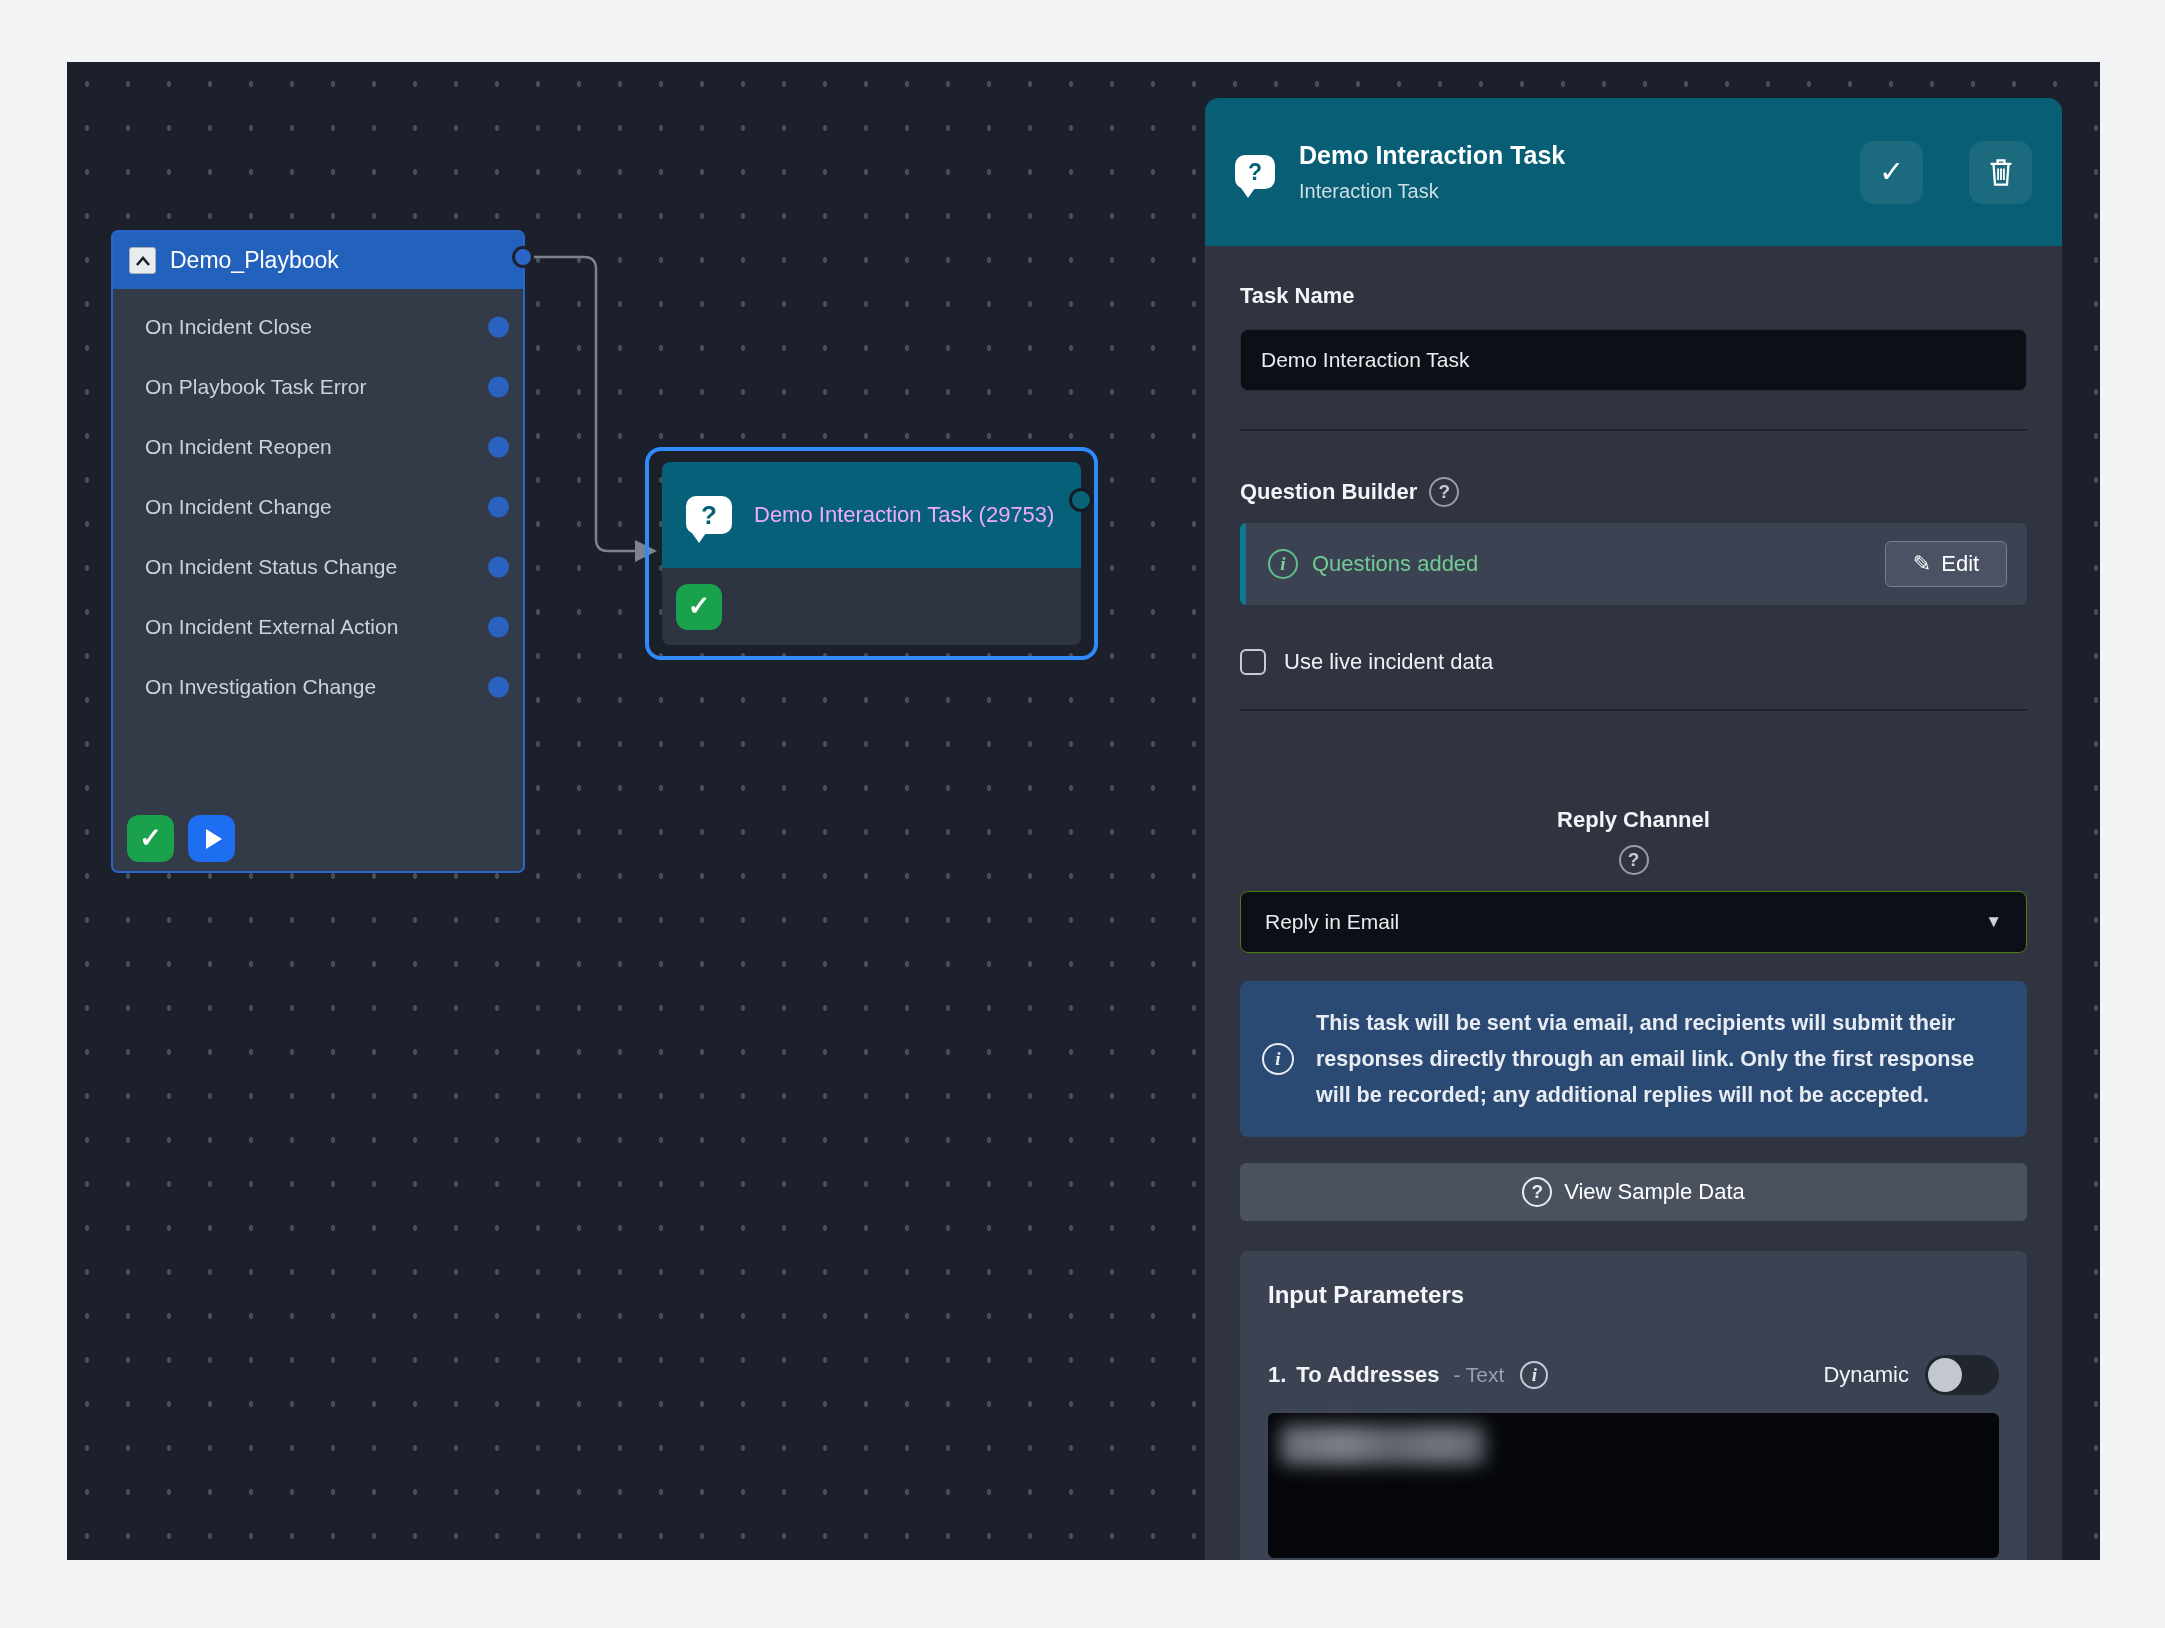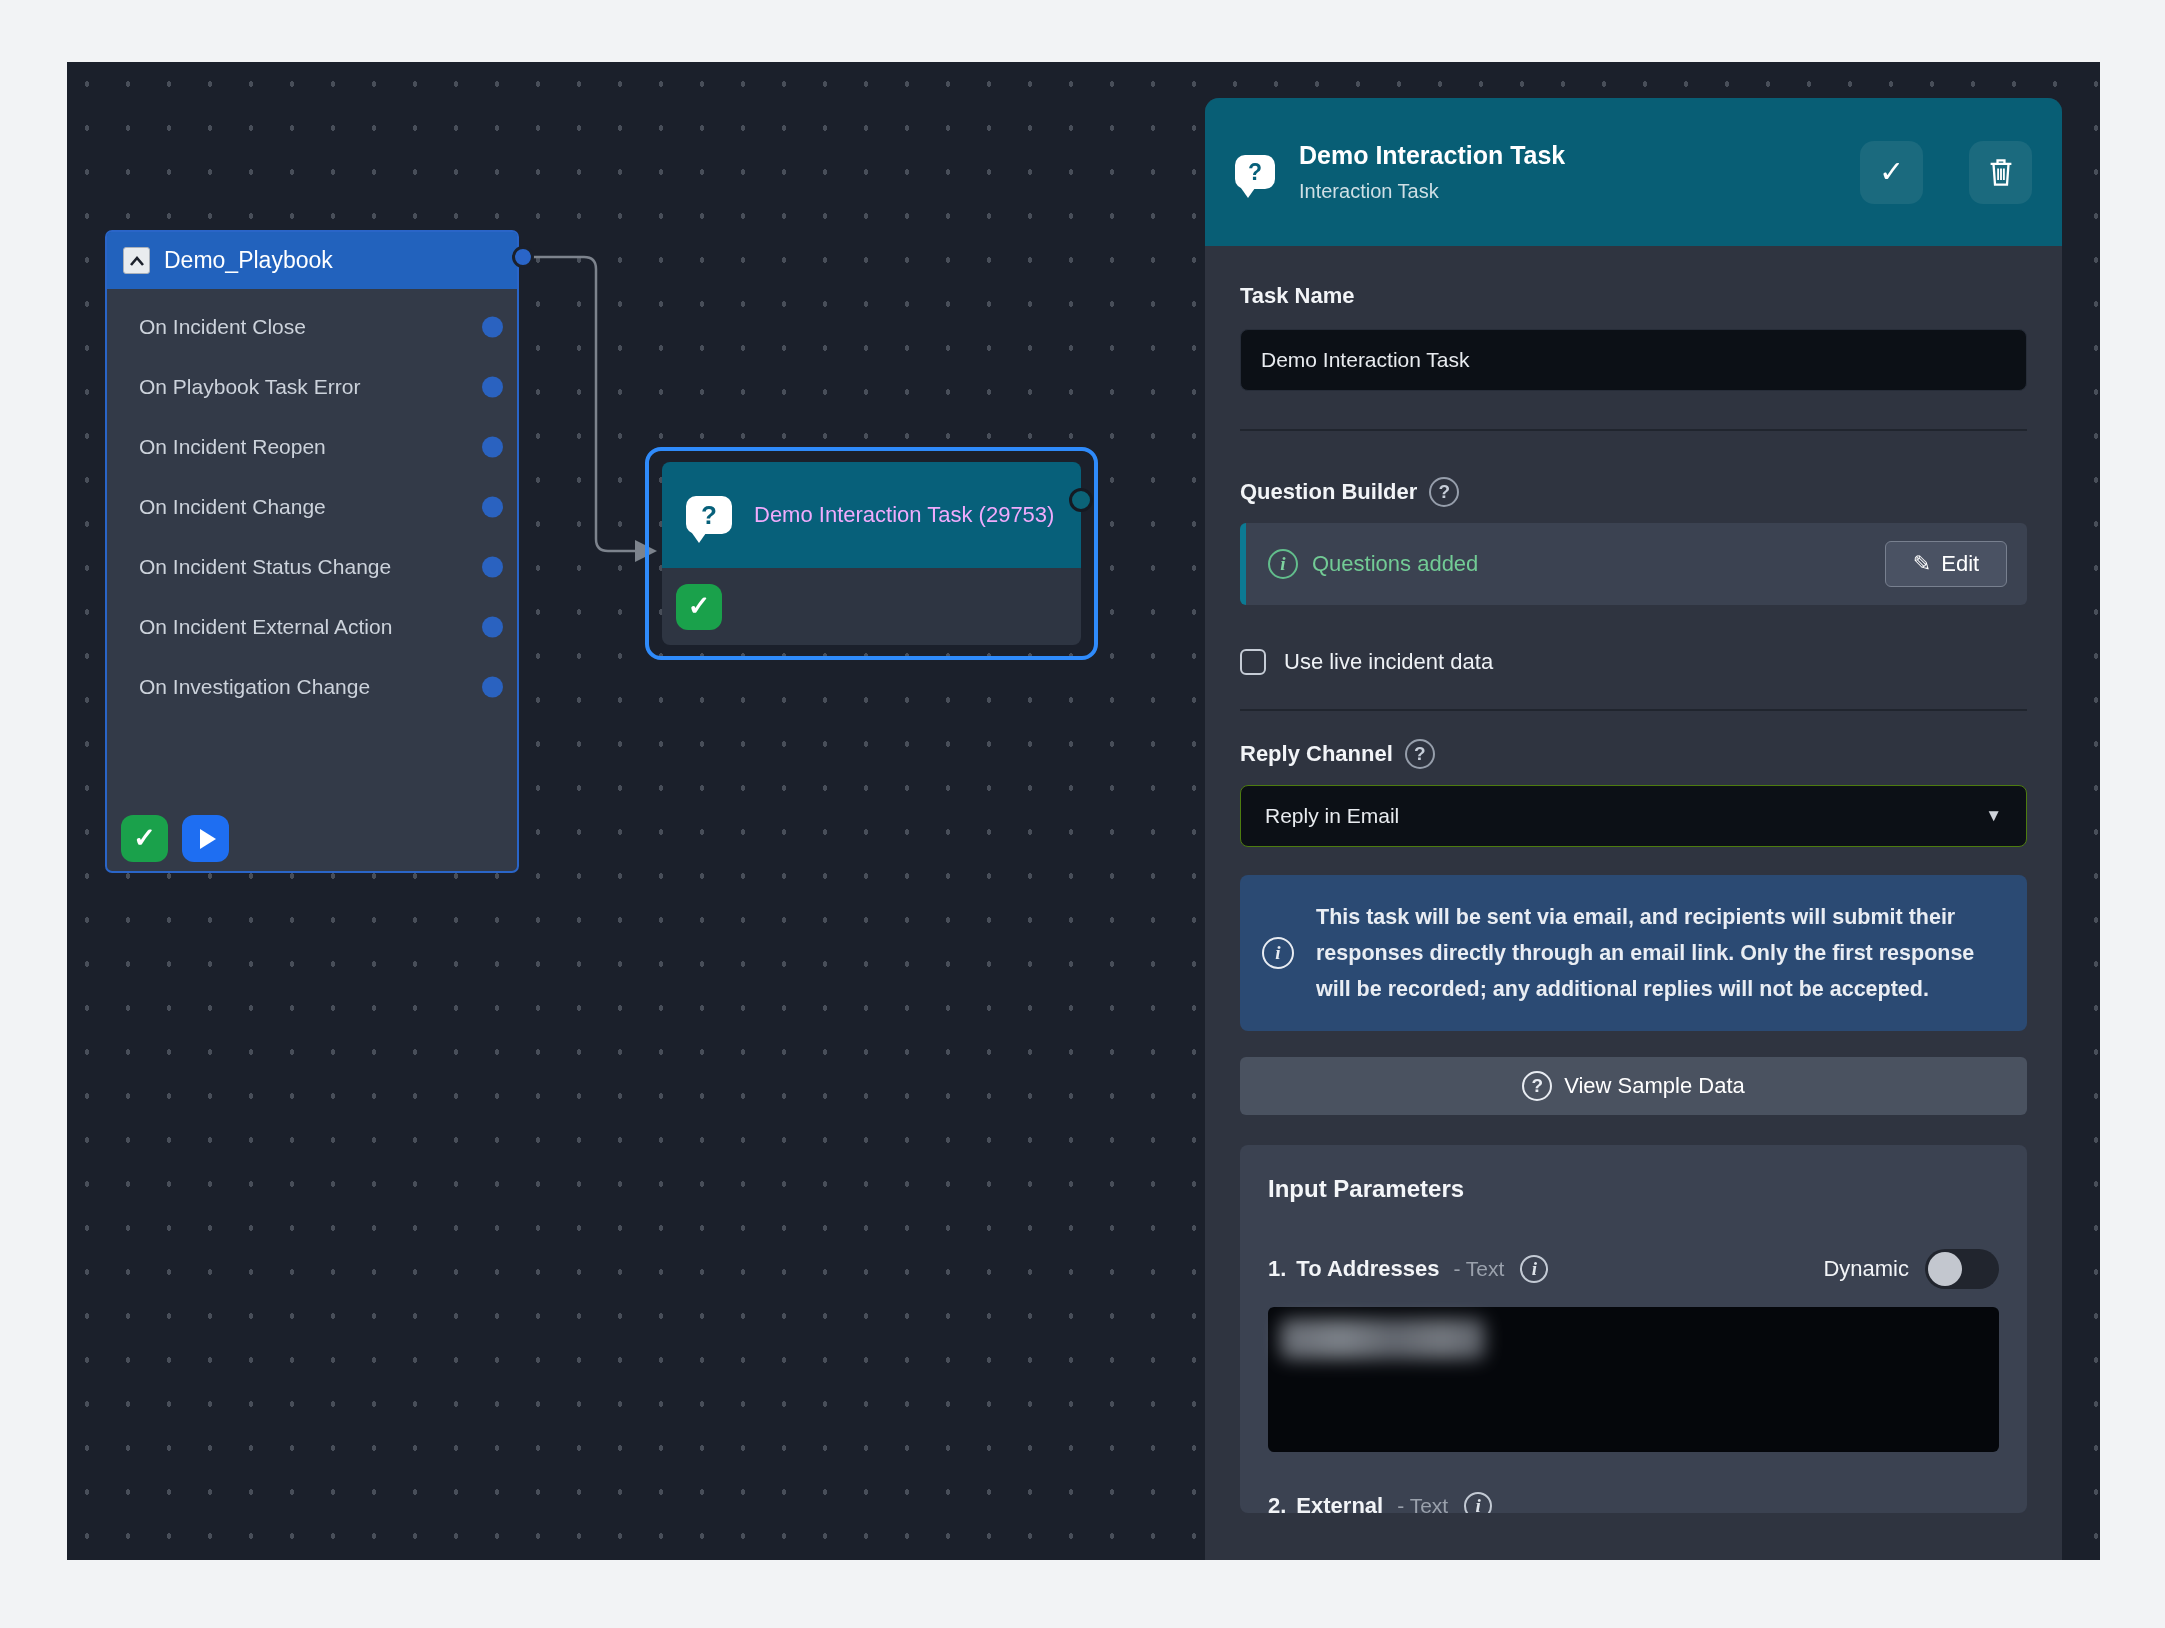--- a/index.html
+++ b/index.html
@@ -13,21 +13,21 @@
   
   .canvas {
     position: absolute; left: 67px; top: 62px; width: 2033px; height: 1498px;
     background-color: #1b202b;
     background-image: radial-gradient(2px 3.5px at 20px 22px, #484e59 96%, transparent 100%);
     background-size: 41px 44px;
     overflow: hidden;
   }
   
   .pb-node {
-    position: absolute; left: 38px; top: 168px; width: 414px; height: 643px;
+    position: absolute; left: 44px; top: 168px; width: 414px; height: 643px;
     background: #333a48; border: 2px solid #2a65c8; border-radius: 7px;
   }
   .pb-header {
     height: 57px; background: #2262bd; border-radius: 4px 4px 0 0;
     display: flex; align-items: center; padding: 0 16px; gap: 14px;
   }
   .collapse-box {
     width: 27px; height: 27px; background: #e9ecef; border: 1px solid #aab1ba;
     border-radius: 3px; display: flex; align-items: center; justify-content: center;
     flex: 0 0 auto; cursor: pointer;
@@ -288,21 +288,21 @@
         </button>
       </div>
 
       <div class="checkbox-row" style="margin-top:44px;">
         <span class="checkbox"></span>
         <span class="checkbox-label">Use live incident data</span>
       </div>
 
       <hr class="divider" style="margin-top:34px;">
 
-      <div class="section-label" style="margin-top:28px;">
+      <div class="section-label" style="margin-top:96px;flex-direction:column;">
         <span>Reply Channel</span>
         <span class="qmark">?</span>
       </div>
       <div class="dropdown">
         <span class="dropdown-value">Reply in Email</span>
         <span class="caret">▼</span>
       </div>
 
       <div class="info-box">
         <span class="imark">i</span>

